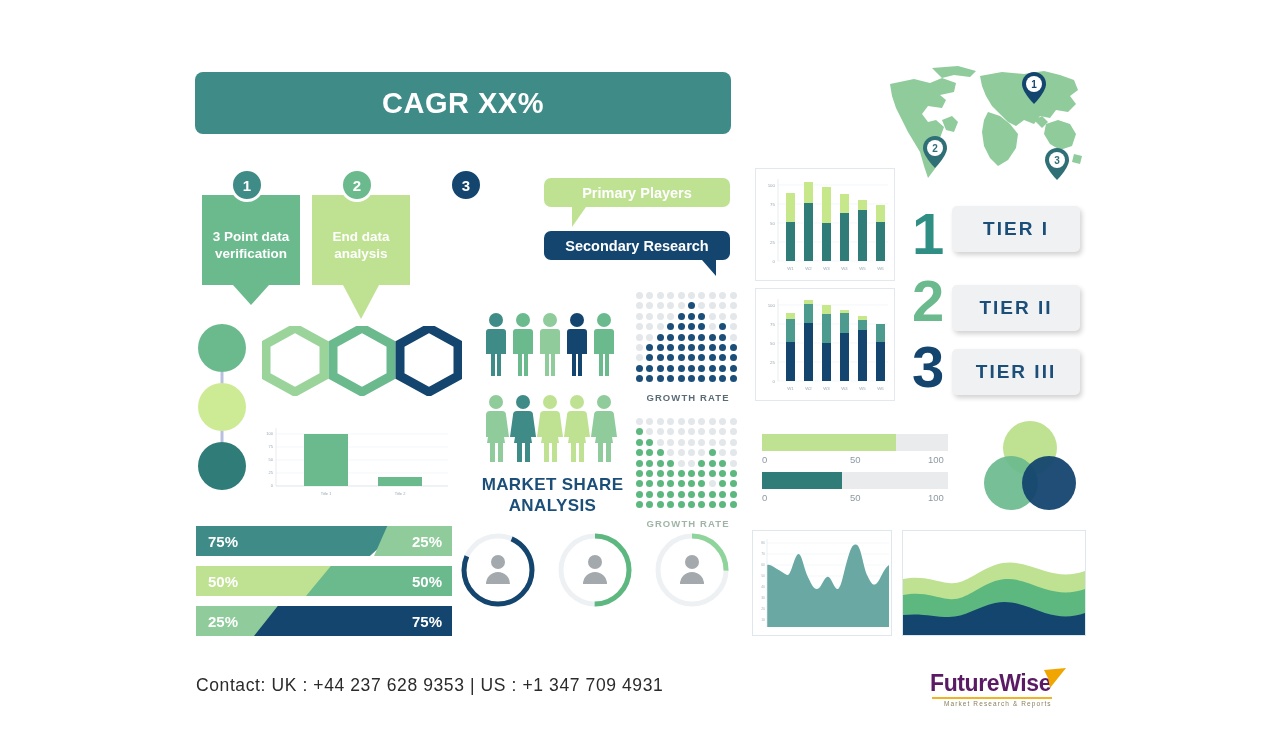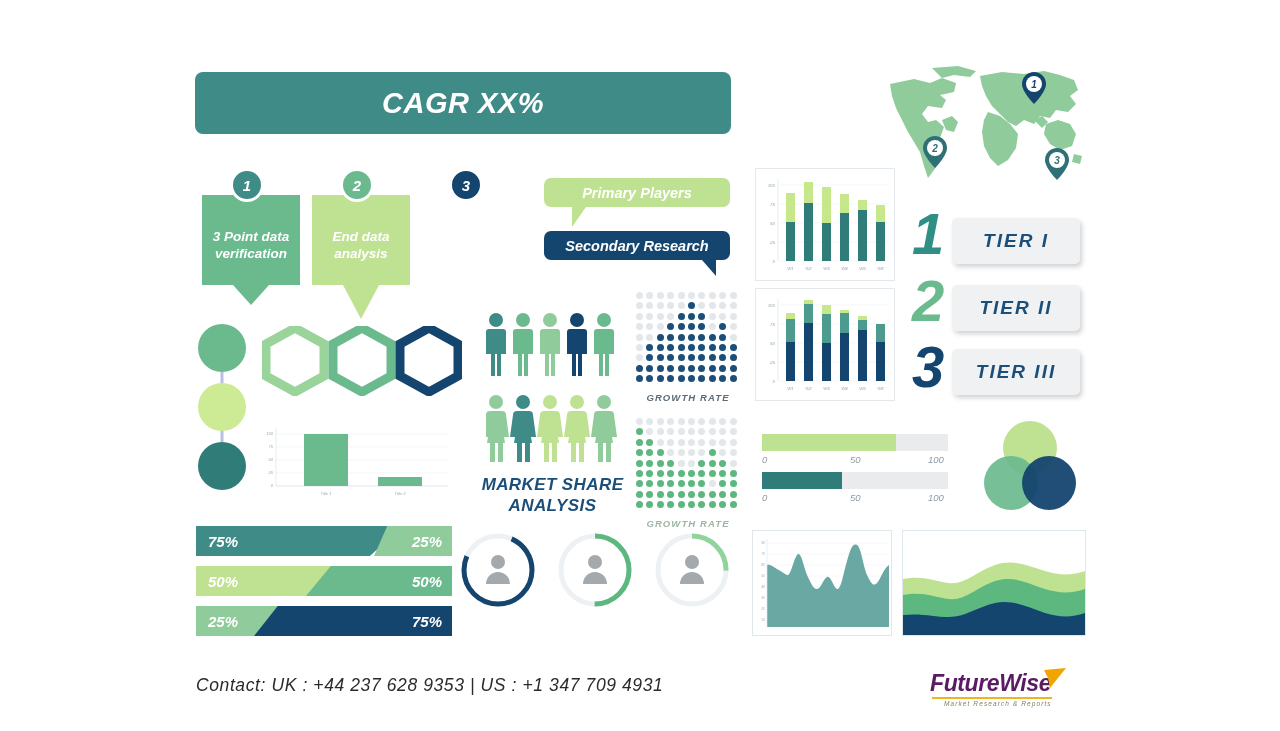--- a/index.html
+++ b/index.html
@@ -1,18 +1,18 @@
 <!DOCTYPE html>
 <html><head>
 <meta charset="utf-8">
 <style>
   html,body{margin:0;padding:0;background:#ffffff;}
   body{width:1280px;height:731px;position:relative;overflow:hidden;
        font-family:"Liberation Sans","DejaVu Sans",sans-serif;color:#1b3a5c;}
-  .canvas{position:absolute;left:0;top:0;width:1280px;height:731px;font-style:italic;}
+  .canvas{position:absolute;left:0;top:0;width:1280px;height:731px;}
   .abs{position:absolute;}
 
   
   .banner{left:195px;top:72px;width:536px;height:62px;background:#3e8b87;
           border-radius:8px;display:flex;align-items:center;justify-content:center;}
   .banner span{color:#ffffff;font-size:29px;font-weight:bold;letter-spacing:.5px;}
 
   
   .step{width:98px;height:90px;display:flex;align-items:center;justify-content:center;
         text-align:center;color:#ffffff;font-size:13.5px;font-weight:bold;line-height:1.25;}
@@ -222,21 +222,21 @@
           <text x="52.5" y="101">W2</text>
           <text x="70.5" y="101">W3</text>
         <text x="88.5" y="101">W4</text>
           <text x="106.5" y="101">W5</text>
           <text x="124.5" y="101">W6</text>
       </g>
     </svg>
   </div>
 
   <div class="tiernum" style="left:912px;top:205px;color:#2f8f84;">1</div>
-  <div class="tierplate" style="left:952px;top:218px;justify-content:center;">
+  <div class="tierplate" style="left:952px;top:206px;justify-content:center;">
     <span>TIER  I</span>
   </div>
 
   <div class="tiernum" style="left:912px;top:272px;color:#6bba8e;">2</div>
   <div class="tierplate" style="left:952px;top:285px;">
     <span>TIER  II</span>
   </div>
 
   <div class="tiernum" style="left:912px;top:338px;color:#14456f;">3</div>
   <div class="tierplate" style="left:952px;top:349px;">

